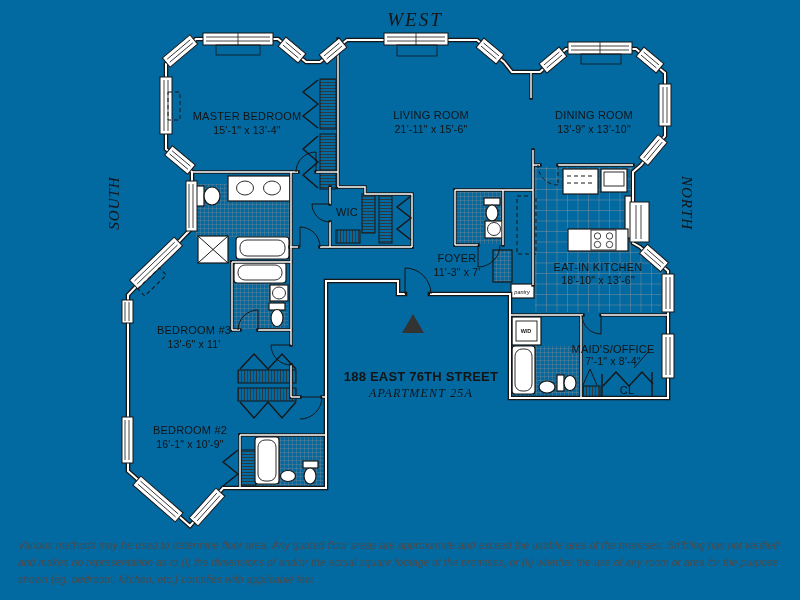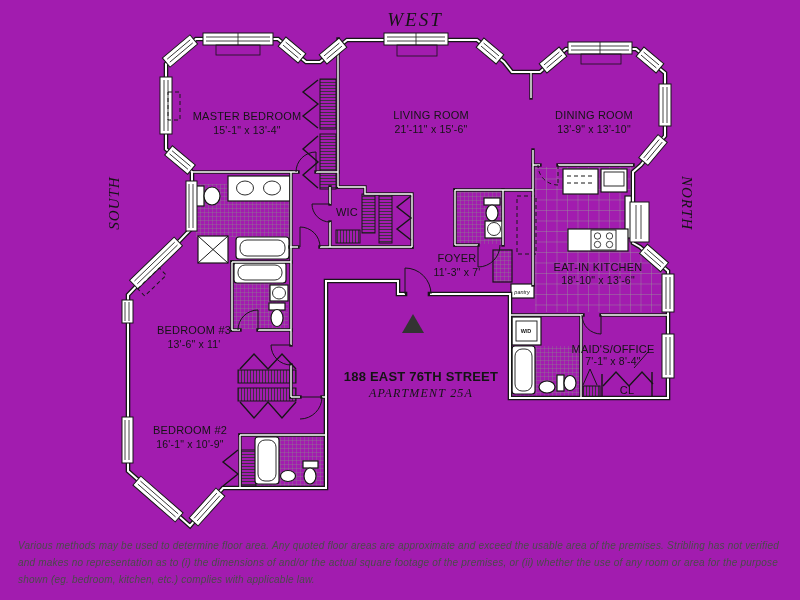--- a/index.html
+++ b/index.html
@@ -1,16 +1,16 @@
 <!DOCTYPE html>
 <html><head>
 <meta charset="utf-8">
 <style>
   html,body{margin:0;padding:0;background:#fff;}
-  .page{position:relative;width:800px;height:600px;background:#a21caf;overflow:hidden;}
+  .page{position:relative;width:800px;height:600px;background:#0369a1;overflow:hidden;}
   svg{position:absolute;left:0;top:0;}
   .owall{stroke:#161616;stroke-width:4.6;fill:none;stroke-linejoin:miter;stroke-linecap:square;}
   .owall-core{stroke:#fff;stroke-width:2;fill:none;stroke-linejoin:miter;stroke-linecap:butt;}
   .wall{stroke:#161616;stroke-width:3.4;fill:none;stroke-linejoin:miter;stroke-linecap:square;}
   .wall-core{stroke:#fff;stroke-width:1.4;fill:none;stroke-linejoin:miter;stroke-linecap:butt;}
   .ln{stroke:#161616;stroke-width:1;fill:none;}
   .ln2{stroke:#161616;stroke-width:1.4;fill:none;}
   .fix{fill:#fff;stroke:#161616;stroke-width:1.2;}
   .fixthin{fill:#fff;stroke:#161616;stroke-width:0.9;}
   .dash{stroke:#161616;stroke-width:1;fill:none;stroke-dasharray:4 3;}

